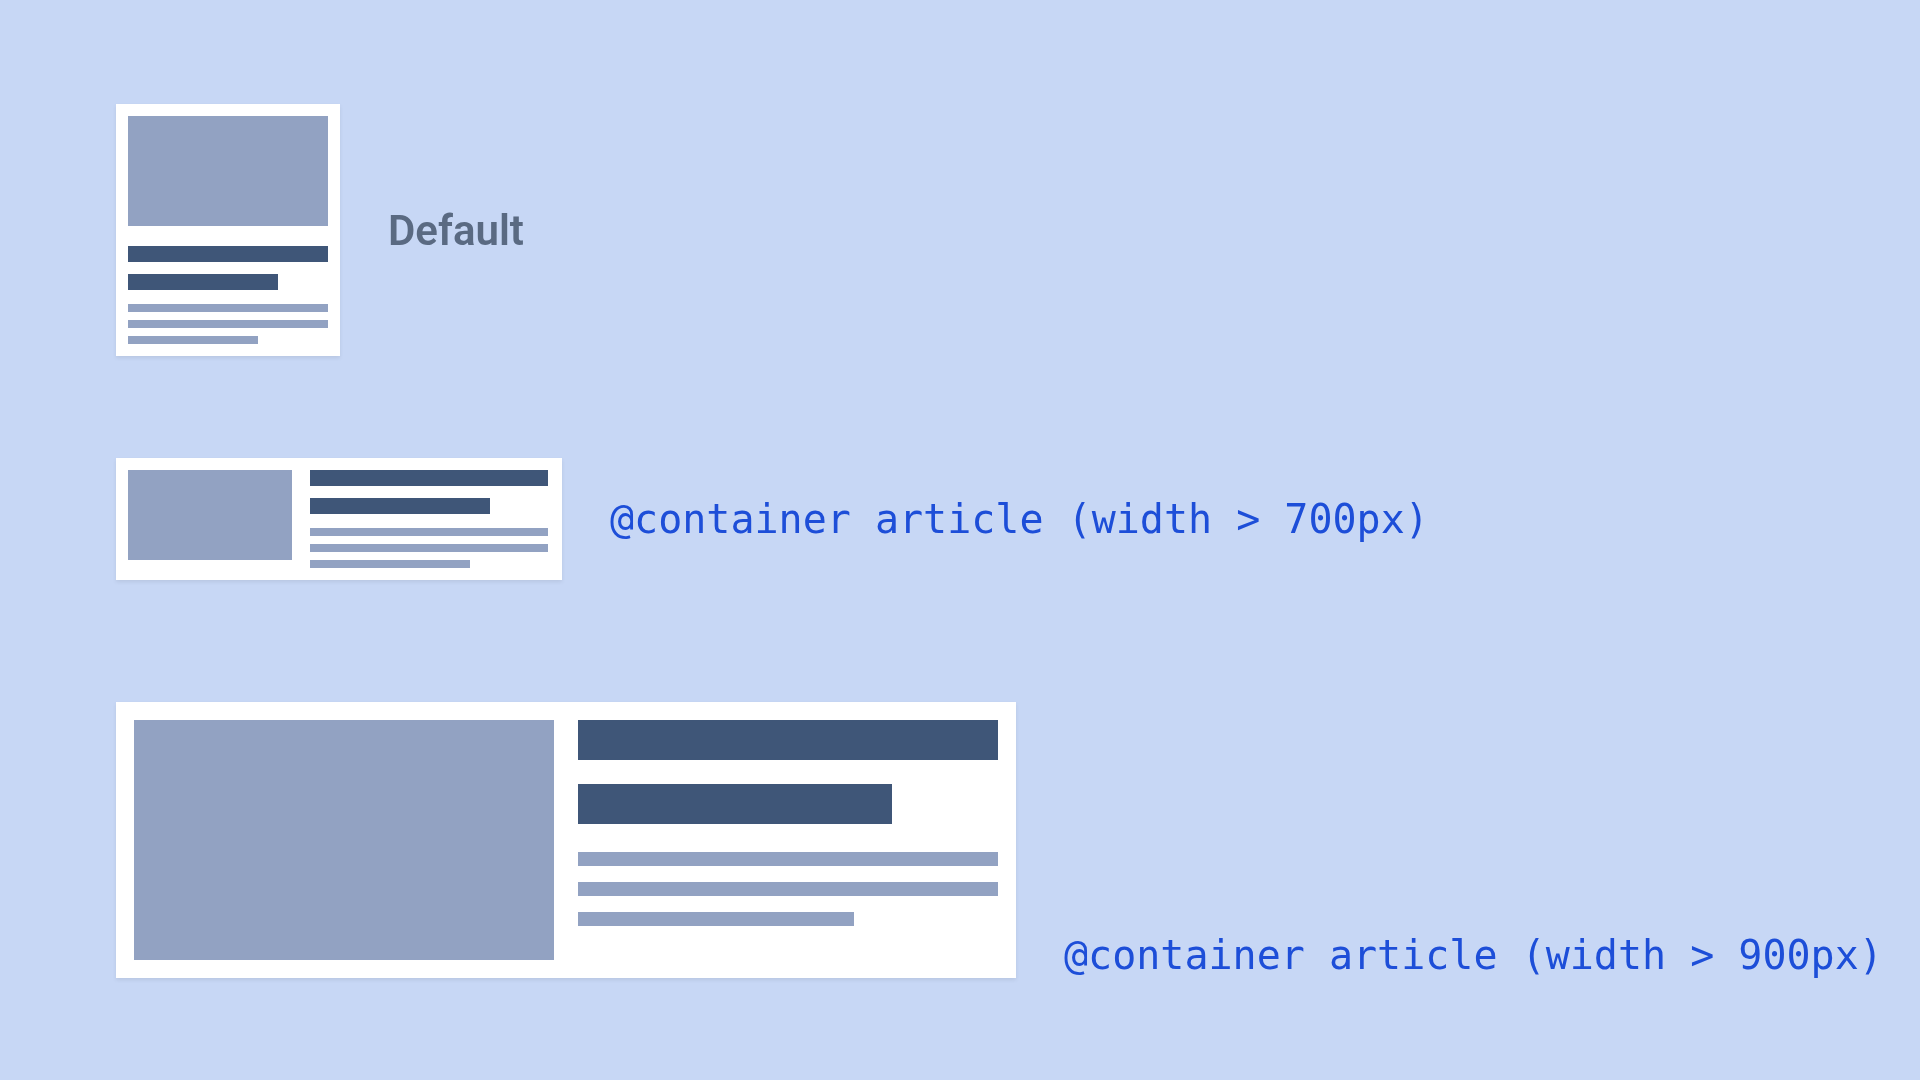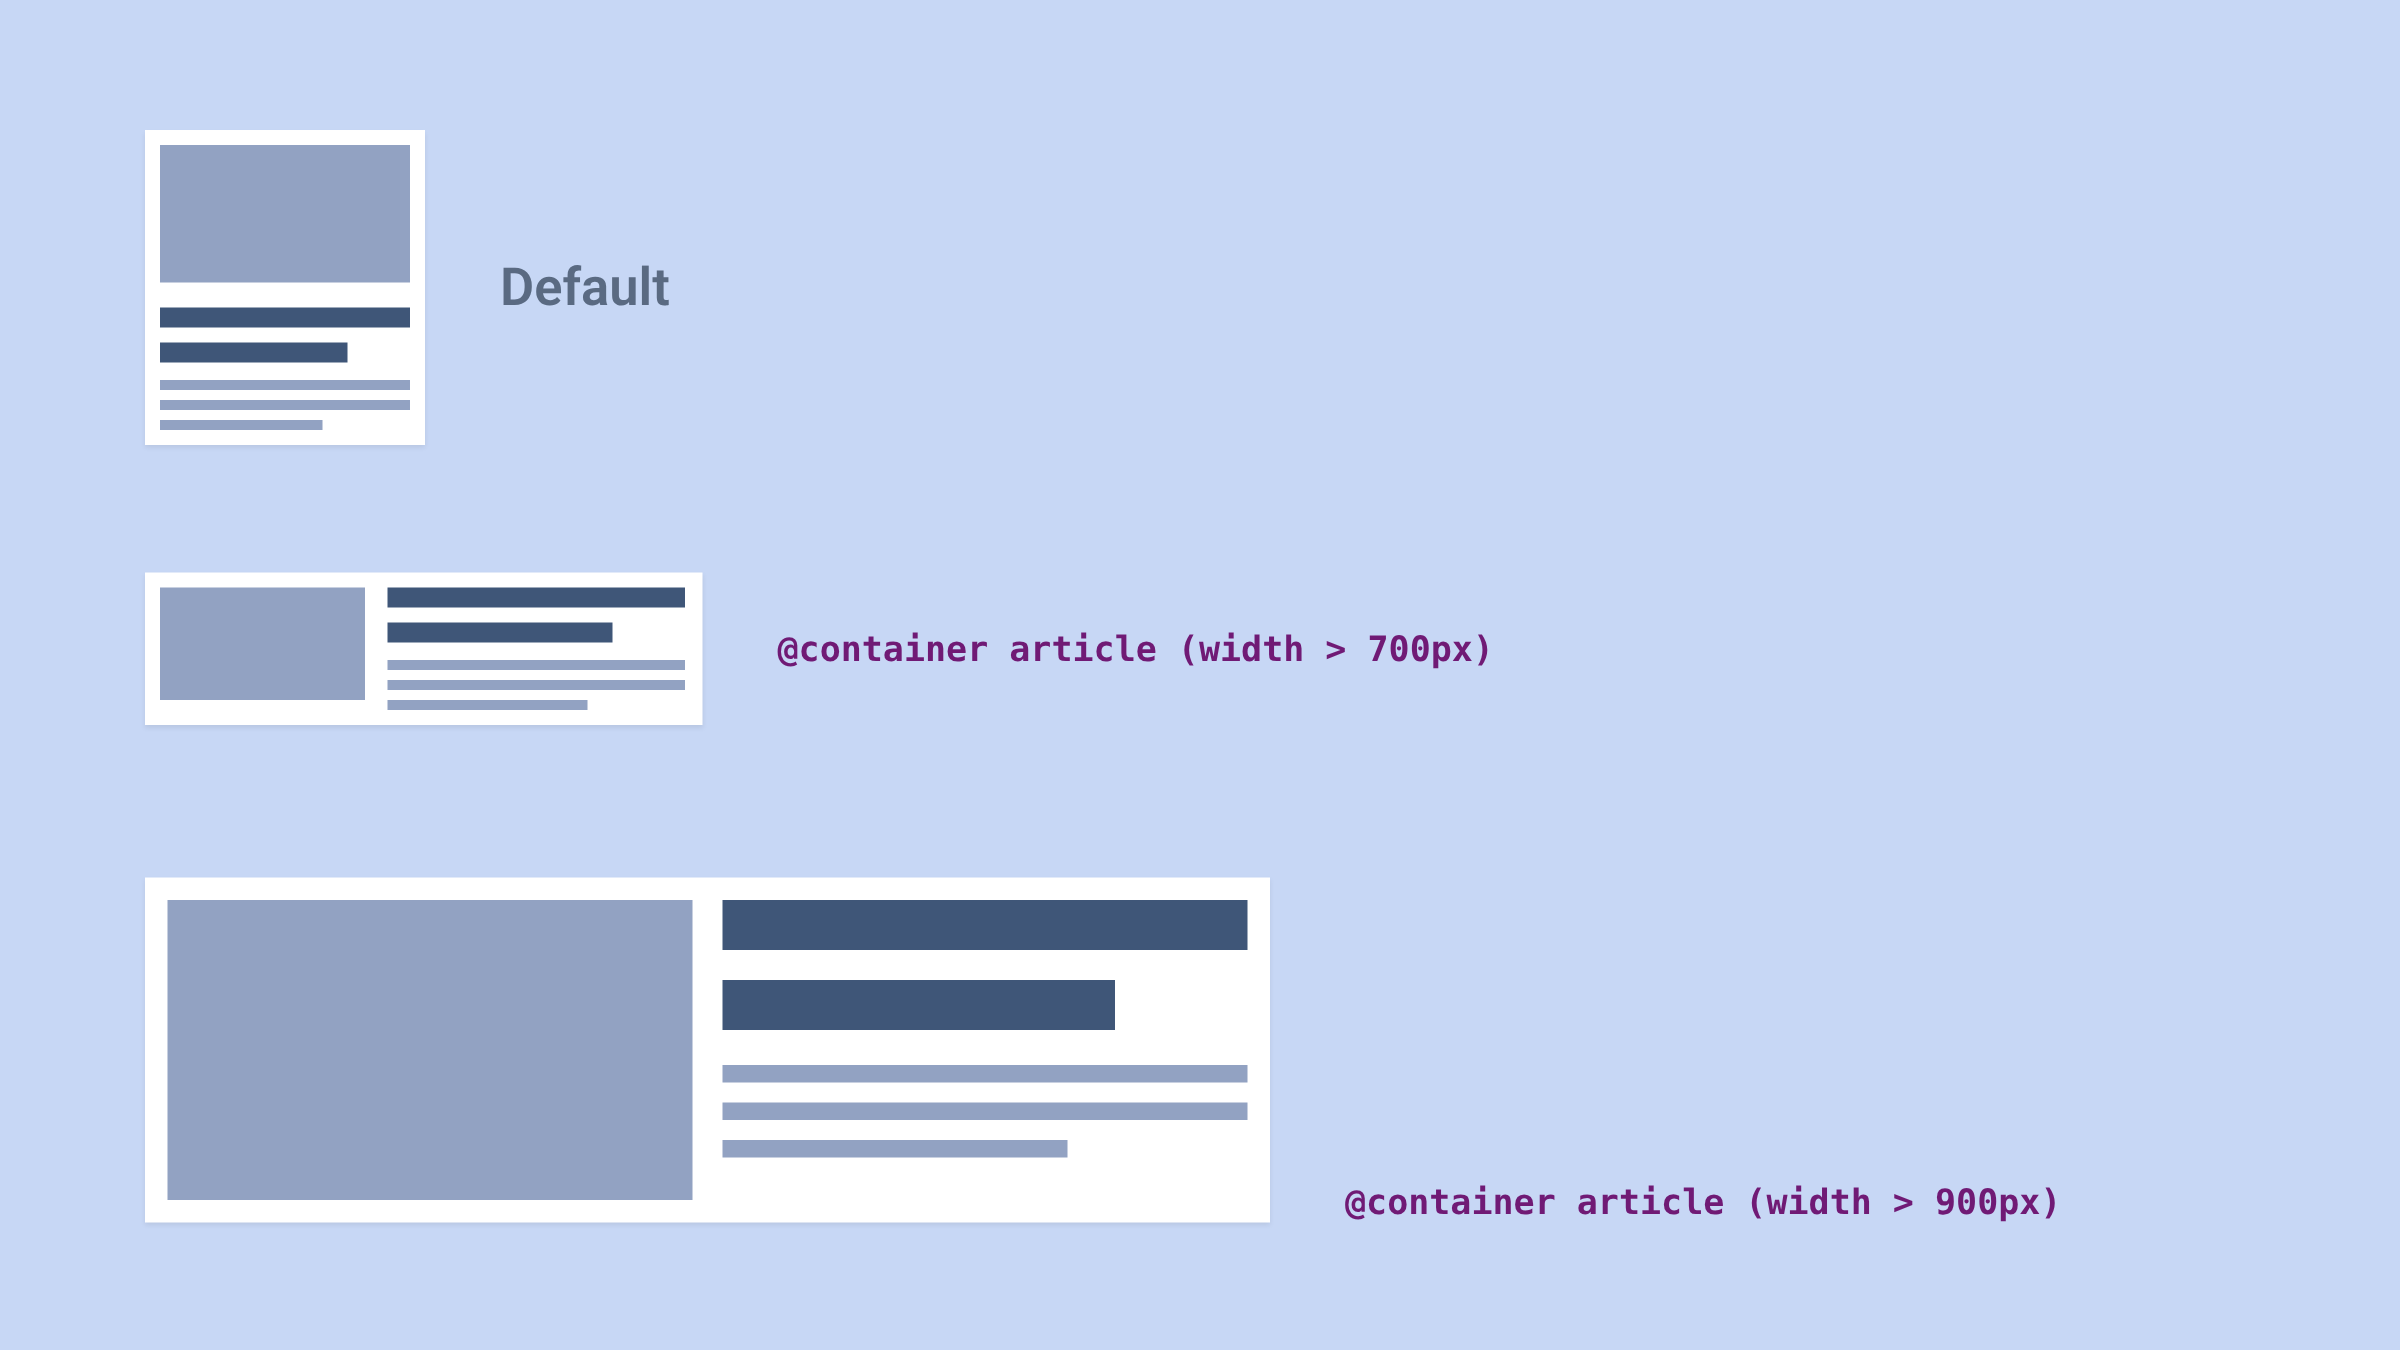--- a/index.html
+++ b/index.html
@@ -6,21 +6,21 @@
   html, body { width: 1920px; height: 1080px; }
   body {
     background: #c7d7f5;
     font-family: -apple-system, BlinkMacSystemFont, "Segoe UI", Roboto, sans-serif;
     position: relative;
   }
   .row {
     position: absolute;
     display: flex;
     align-items: center;
-    gap: 60px;
+    gap: 48px;
   }
   .card {
     background: #ffffff;
     box-shadow: 0 2px 4px rgba(0,0,0,0.08);
     display: flex;
     padding: 12px;
   }
   .thumb {
     background: #92a2c2;
     flex-shrink: 0;
@@ -65,23 +65,23 @@
   .card-3 .b4 { width: 420px; height: 14px; margin-bottom: 16px; }
   .card-3 .b5 { width: 276px; height: 14px; }
 
   .label-default {
     font-size: 42px;
     font-weight: 600;
     color: #5a6a82;
   }
   .label-code {
     font-family: ui-monospace, SFMono-Regular, Menlo, Consolas, monospace;
-    font-size: 28px;
-    font-weight: 700;
-    color: #701a75;
+    font-size: 40px;
+    font-weight: 400;
+    color: #1d4ed8;
     white-space: nowrap;
   }
 </style>
 </head>
 <body>
 
 <div class="row row-1">
   <div class="card card-1">
     <div class="thumb"></div>
     <div class="content">

